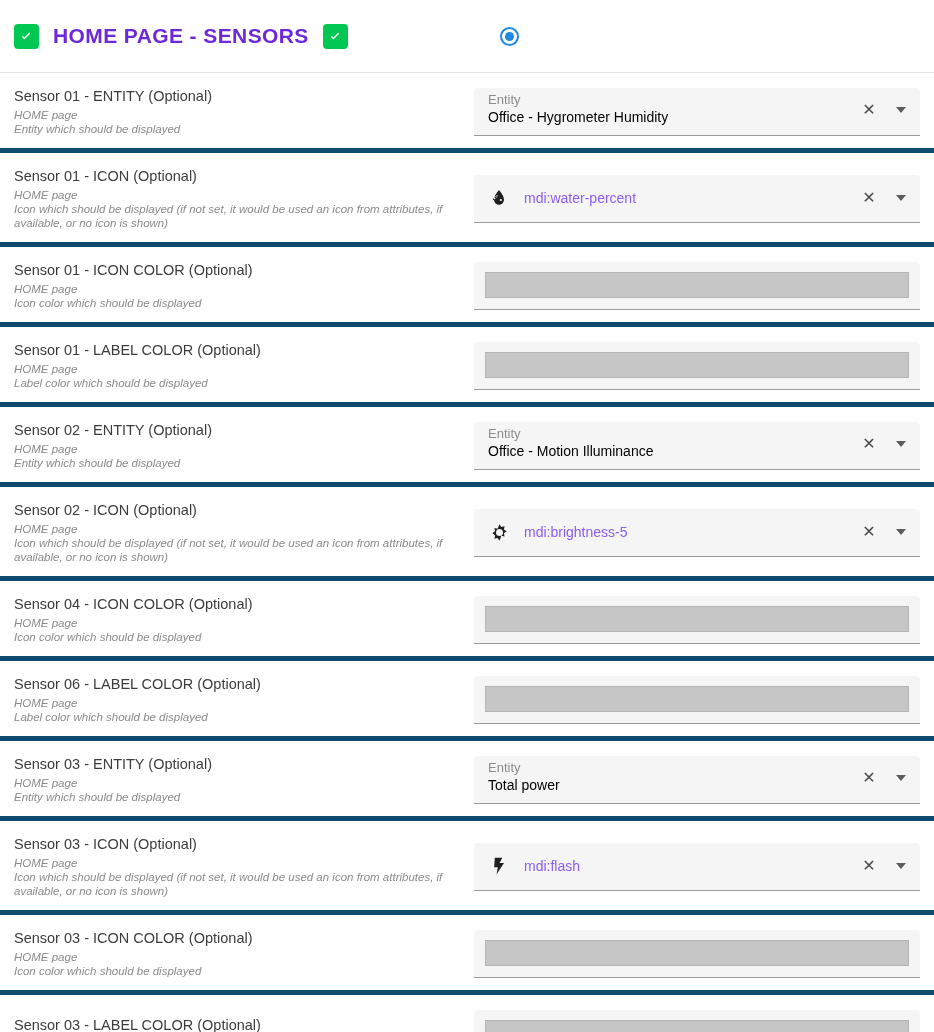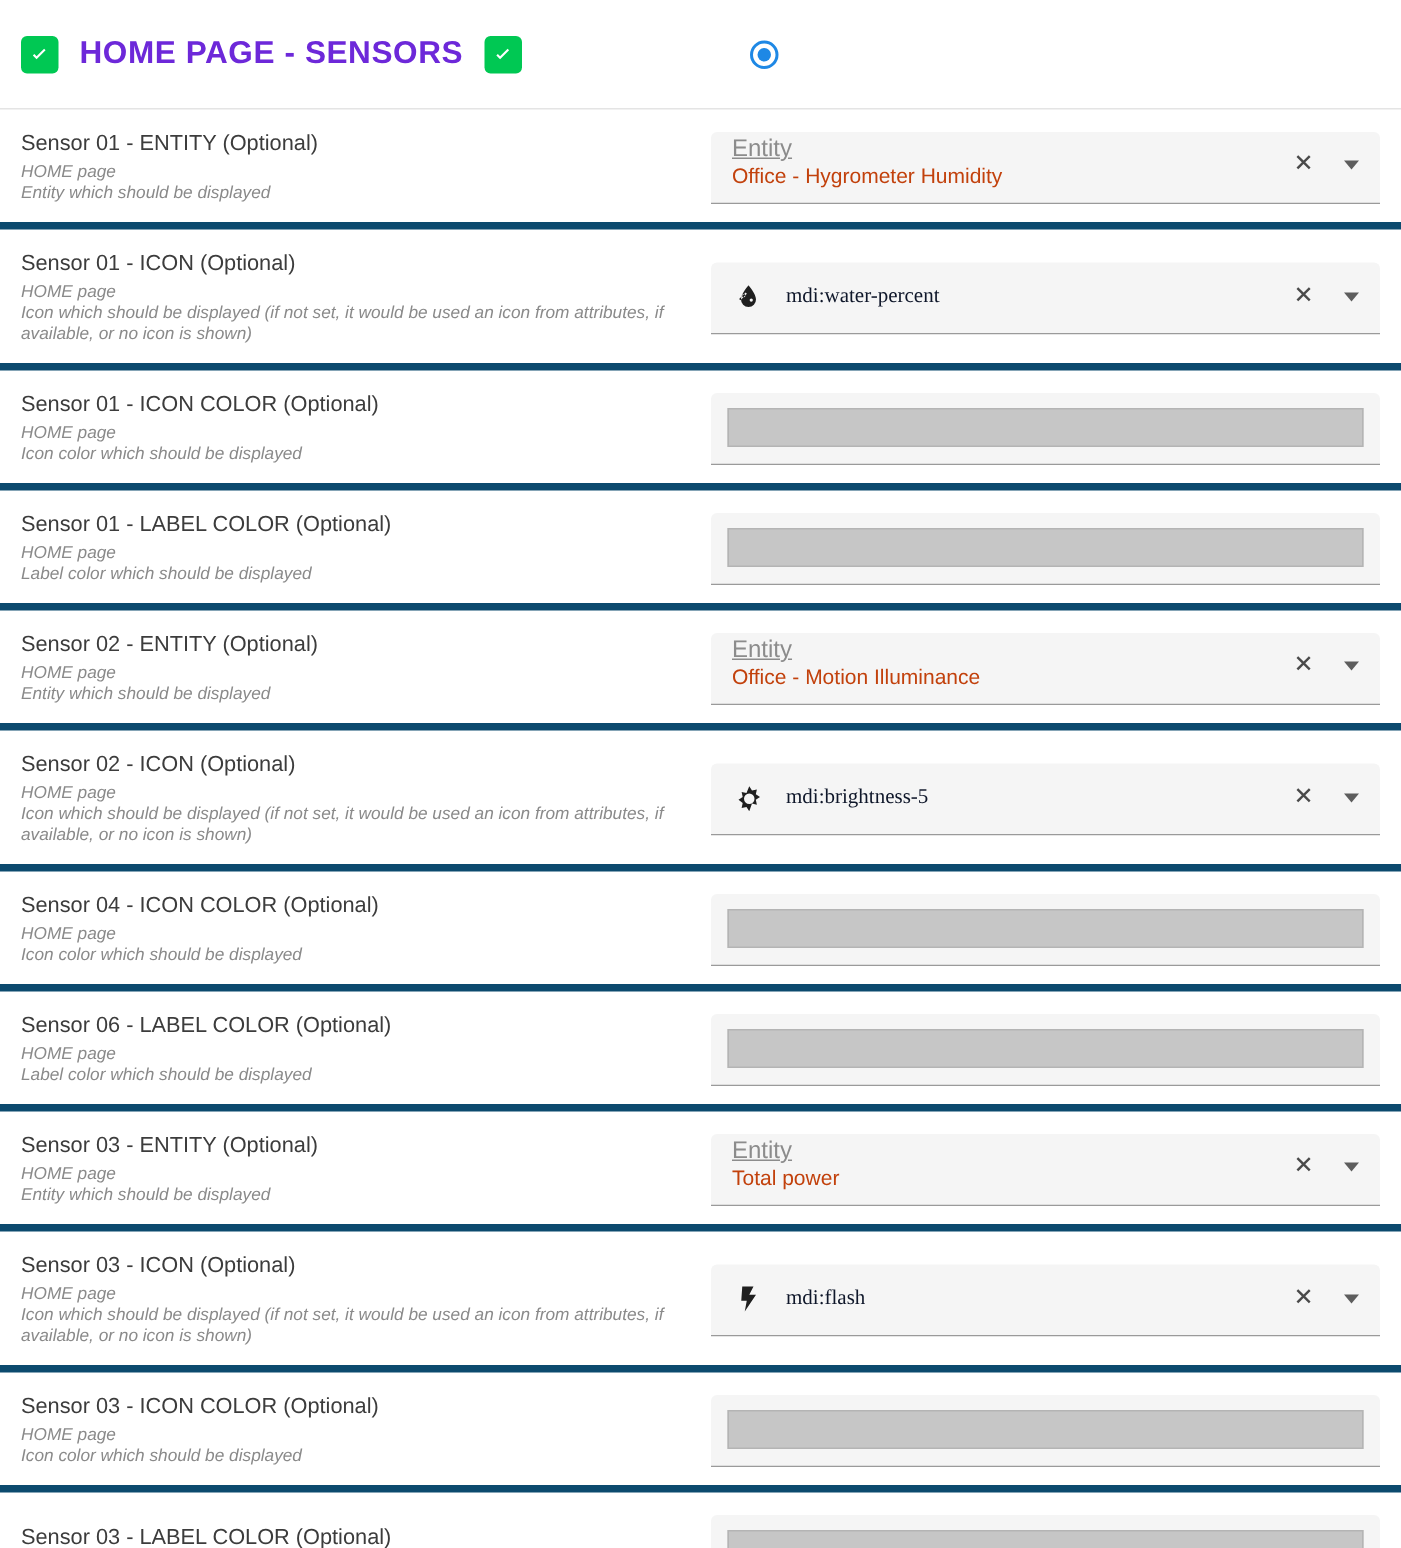--- a/index.html
+++ b/index.html
@@ -101,49 +101,47 @@
     border-radius: 4px 4px 0 0;
     position: relative;
     display: flex;
     align-items: center;
     padding: 6px 6px 6px 14px;
     min-height: 48px;
   }
   .tf.with-label { padding-top: 4px; }
   .tf .inner { flex: 1 1 auto; min-width: 0; }
   .tf .flabel {
-    font-size: 16px;
+    font-size: 13px;
     color: #8c8c8c;
     line-height: 12px;
     margin-bottom: 2px;
-    text-decoration: underline;
   }
   .tf .fvalue {
     font-size: 14px;
-    color: #c2410c;
+    color: #000000;
     line-height: 18px;
     white-space: nowrap;
     overflow: hidden;
     text-overflow: ellipsis;
   }
   .tf .mdi-icon {
     width: 22px;
     flex: 0 0 22px;
     display: flex;
     align-items: center;
     justify-content: center;
     margin-right: 14px;
     color: #1f1f1f;
   }
   .tf .icon-val {
     font-size: 14px;
-    color: #0f172a;
+    color: #8b5cf6;
     flex: 1 1 auto;
     white-space: nowrap;
-    font-family: Liberation Serif, serif;
   }
   .tf .actions {
     display: flex;
     align-items: center;
     flex: 0 0 auto;
     gap: 6px;
     margin-left: 6px;
   }
   .iconbtn {
     width: 26px; height: 26px;

